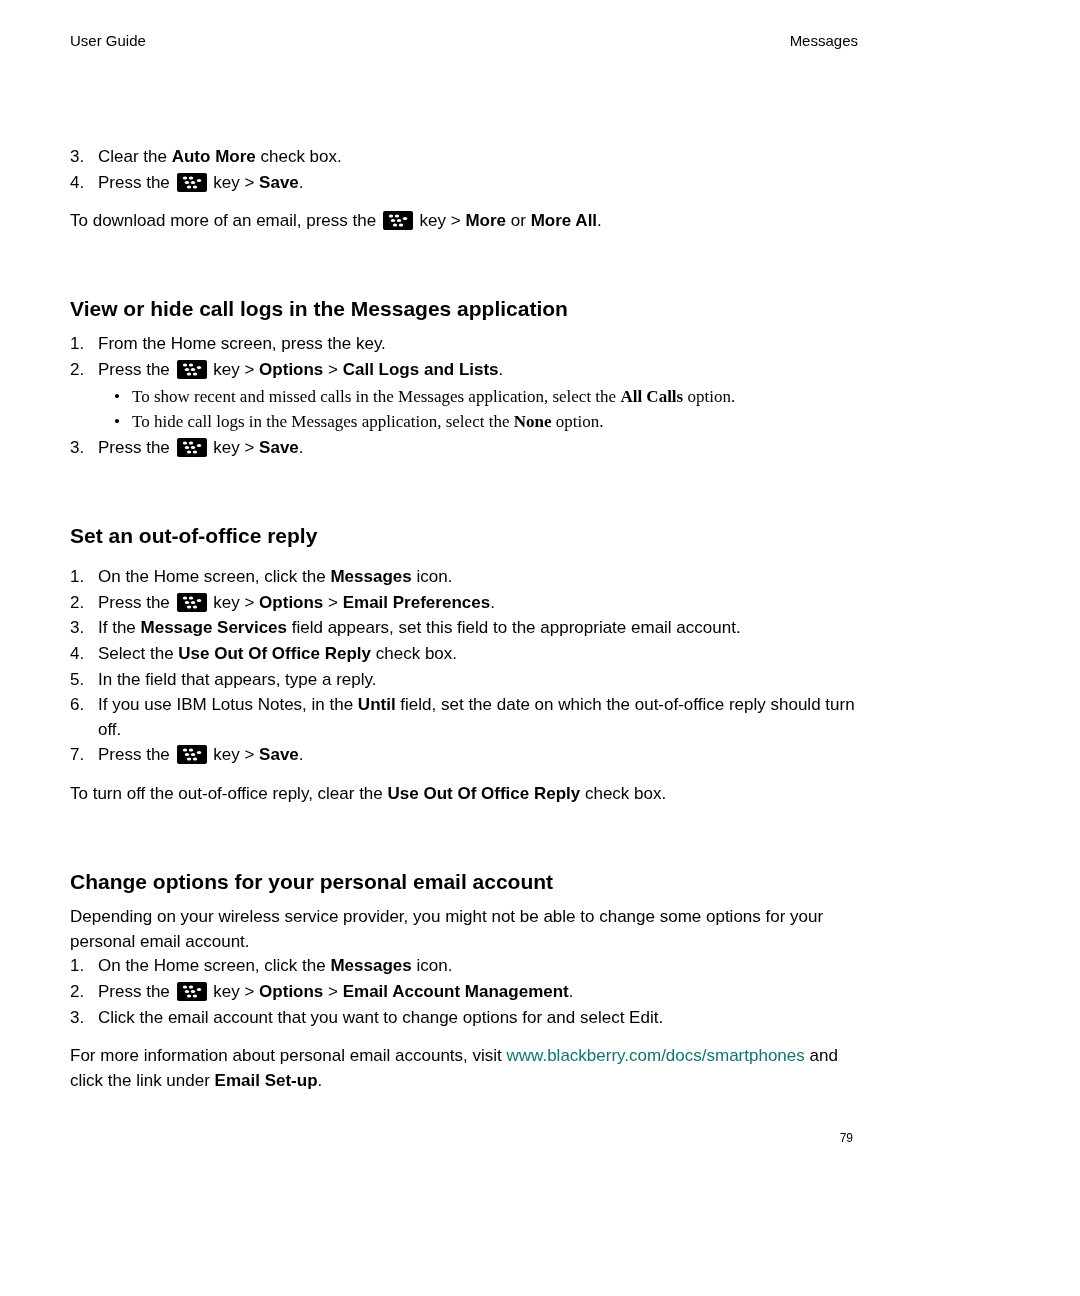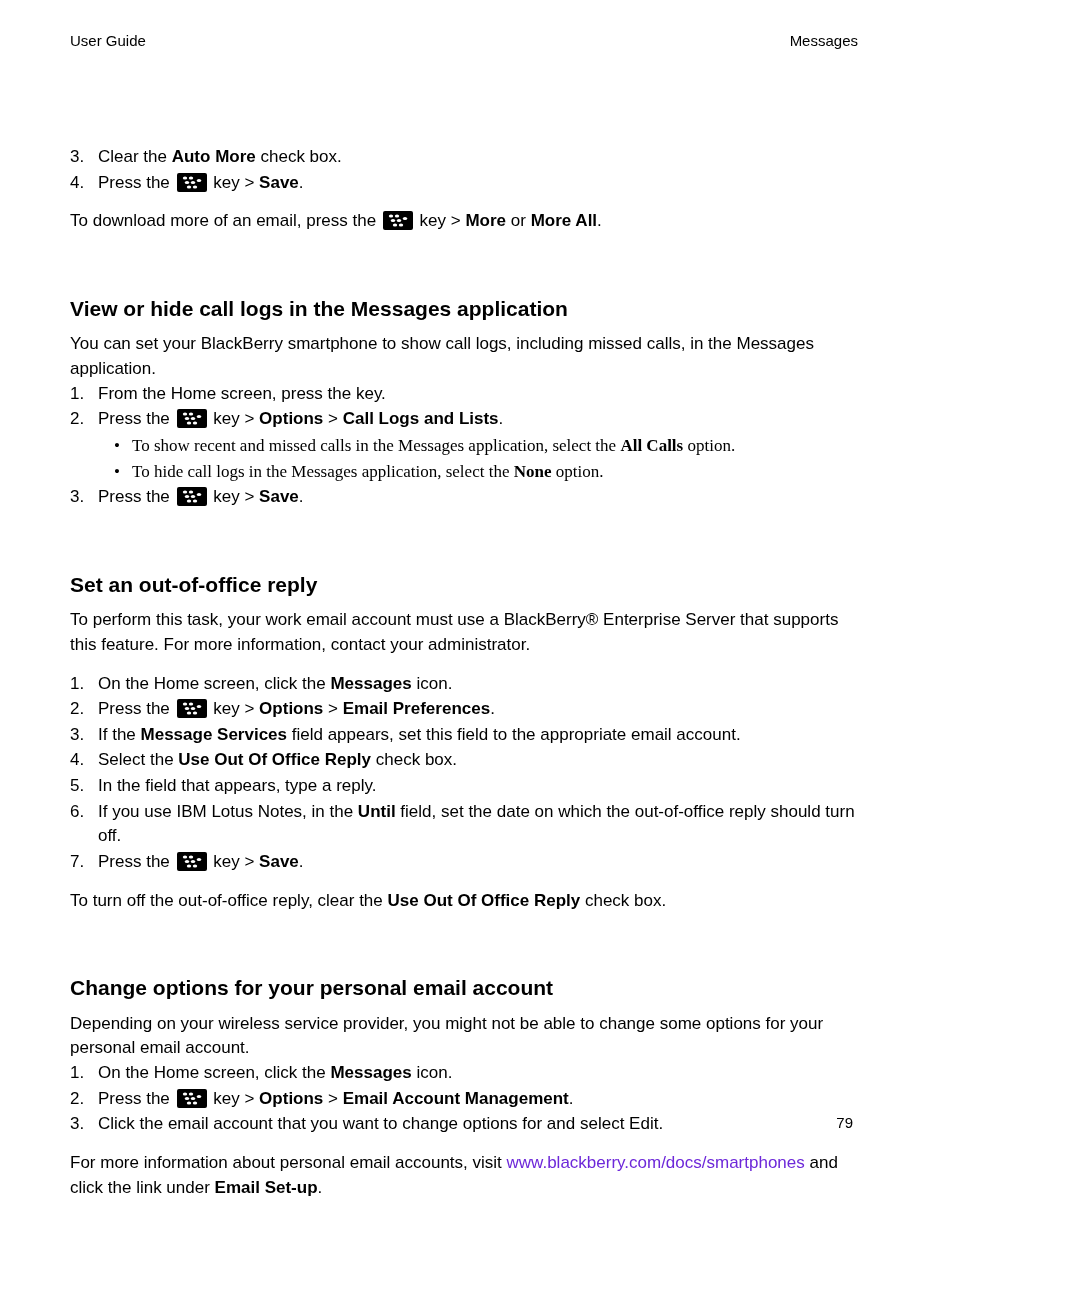--- a/index.html
+++ b/index.html
@@ -13,22 +13,22 @@
   ul.bul { list-style: none; padding-left: 34px; margin-top: 2px; font-family: Liberation Serif, serif; }
   ul.bul > li { position: relative; margin-bottom: 1px; }
   ul.bul > li::before { content: "•"; position: absolute; left: -18px; top: 0; }
   .para { margin: 14px 0 0 0; }
   .h2 { font-size: 21px; font-weight: bold; margin-top: 60px; margin-bottom: 8px; }
   .bb-key {
     display: inline-block; width: 30px; height: 19px; background: #000;
     vertical-align: -4px; position: relative; border-radius: 2px; margin: 0 2px;
   }
   .bb-key svg { position: absolute; top: 2px; left: 4px; }
-  .link { color: #6d28d9; }
-  .pagenum { position: absolute; right: 75px; bottom: 165px; font-size: 15px; }
+  .link { color: #0f766e; }
+  .pagenum { position: absolute; right: 75px; bottom: 151px; font-size: 12px; }
   b { font-weight: bold; }
 </style>
 </head>
 <body>
 
 <div class="page">
   <div class="header">
     <span>User Guide</span>
     <span>Messages</span>
   </div>
@@ -62,21 +62,20 @@
               <ellipse cx="6" cy="7.5" rx="2.2" ry="1.6"></ellipse>
               <ellipse cx="12" cy="7.5" rx="2.2" ry="1.6"></ellipse>
               <ellipse cx="18" cy="5.5" rx="2.2" ry="1.6"></ellipse>
               <ellipse cx="8" cy="12" rx="2.2" ry="1.6"></ellipse>
               <ellipse cx="14" cy="12" rx="2.2" ry="1.6"></ellipse>
             </g>
           </svg></span><span> key &gt; </span><b>More</b><span> or </span><b>More All</b><span>.</span>
     </p>
 
     <h2 class="h2">View or hide call logs in the Messages application</h2>
-    <p>You can set your BlackBerry smartphone to show call logs, including missed calls, in the Messages application.</p>
     <ol class="main">
       <li><span class="num">1.</span><span>From the Home screen, press the key.</span></li>
       <li><span class="num">2.</span>
         <span>Press the </span><span class="bb-key"><svg width="22" height="15" viewBox="0 0 22 15">
               <g fill="#fff">
                 <ellipse cx="4" cy="3" rx="2.2" ry="1.6"></ellipse>
                 <ellipse cx="10" cy="3" rx="2.2" ry="1.6"></ellipse>
                 <ellipse cx="6" cy="7.5" rx="2.2" ry="1.6"></ellipse>
                 <ellipse cx="12" cy="7.5" rx="2.2" ry="1.6"></ellipse>
                 <ellipse cx="18" cy="5.5" rx="2.2" ry="1.6"></ellipse>
@@ -98,21 +97,20 @@
                 <ellipse cx="12" cy="7.5" rx="2.2" ry="1.6"></ellipse>
                 <ellipse cx="18" cy="5.5" rx="2.2" ry="1.6"></ellipse>
                 <ellipse cx="8" cy="12" rx="2.2" ry="1.6"></ellipse>
                 <ellipse cx="14" cy="12" rx="2.2" ry="1.6"></ellipse>
               </g>
             </svg></span><span> key &gt; </span><b>Save</b><span>.</span>
       </li>
     </ol>
 
     <h2 class="h2">Set an out-of-office reply</h2>
-    <p>To perform this task, your work email account must use a BlackBerry® Enterprise Server that supports this feature. For more information, contact your administrator.</p>
     <ol class="main" style="margin-top:14px">
       <li><span class="num">1.</span><span>On the Home screen, click the </span><b>Messages</b><span> icon.</span></li>
       <li><span class="num">2.</span>
         <span>Press the </span><span class="bb-key"><svg width="22" height="15" viewBox="0 0 22 15">
               <g fill="#fff">
                 <ellipse cx="4" cy="3" rx="2.2" ry="1.6"></ellipse>
                 <ellipse cx="10" cy="3" rx="2.2" ry="1.6"></ellipse>
                 <ellipse cx="6" cy="7.5" rx="2.2" ry="1.6"></ellipse>
                 <ellipse cx="12" cy="7.5" rx="2.2" ry="1.6"></ellipse>
                 <ellipse cx="18" cy="5.5" rx="2.2" ry="1.6"></ellipse>

